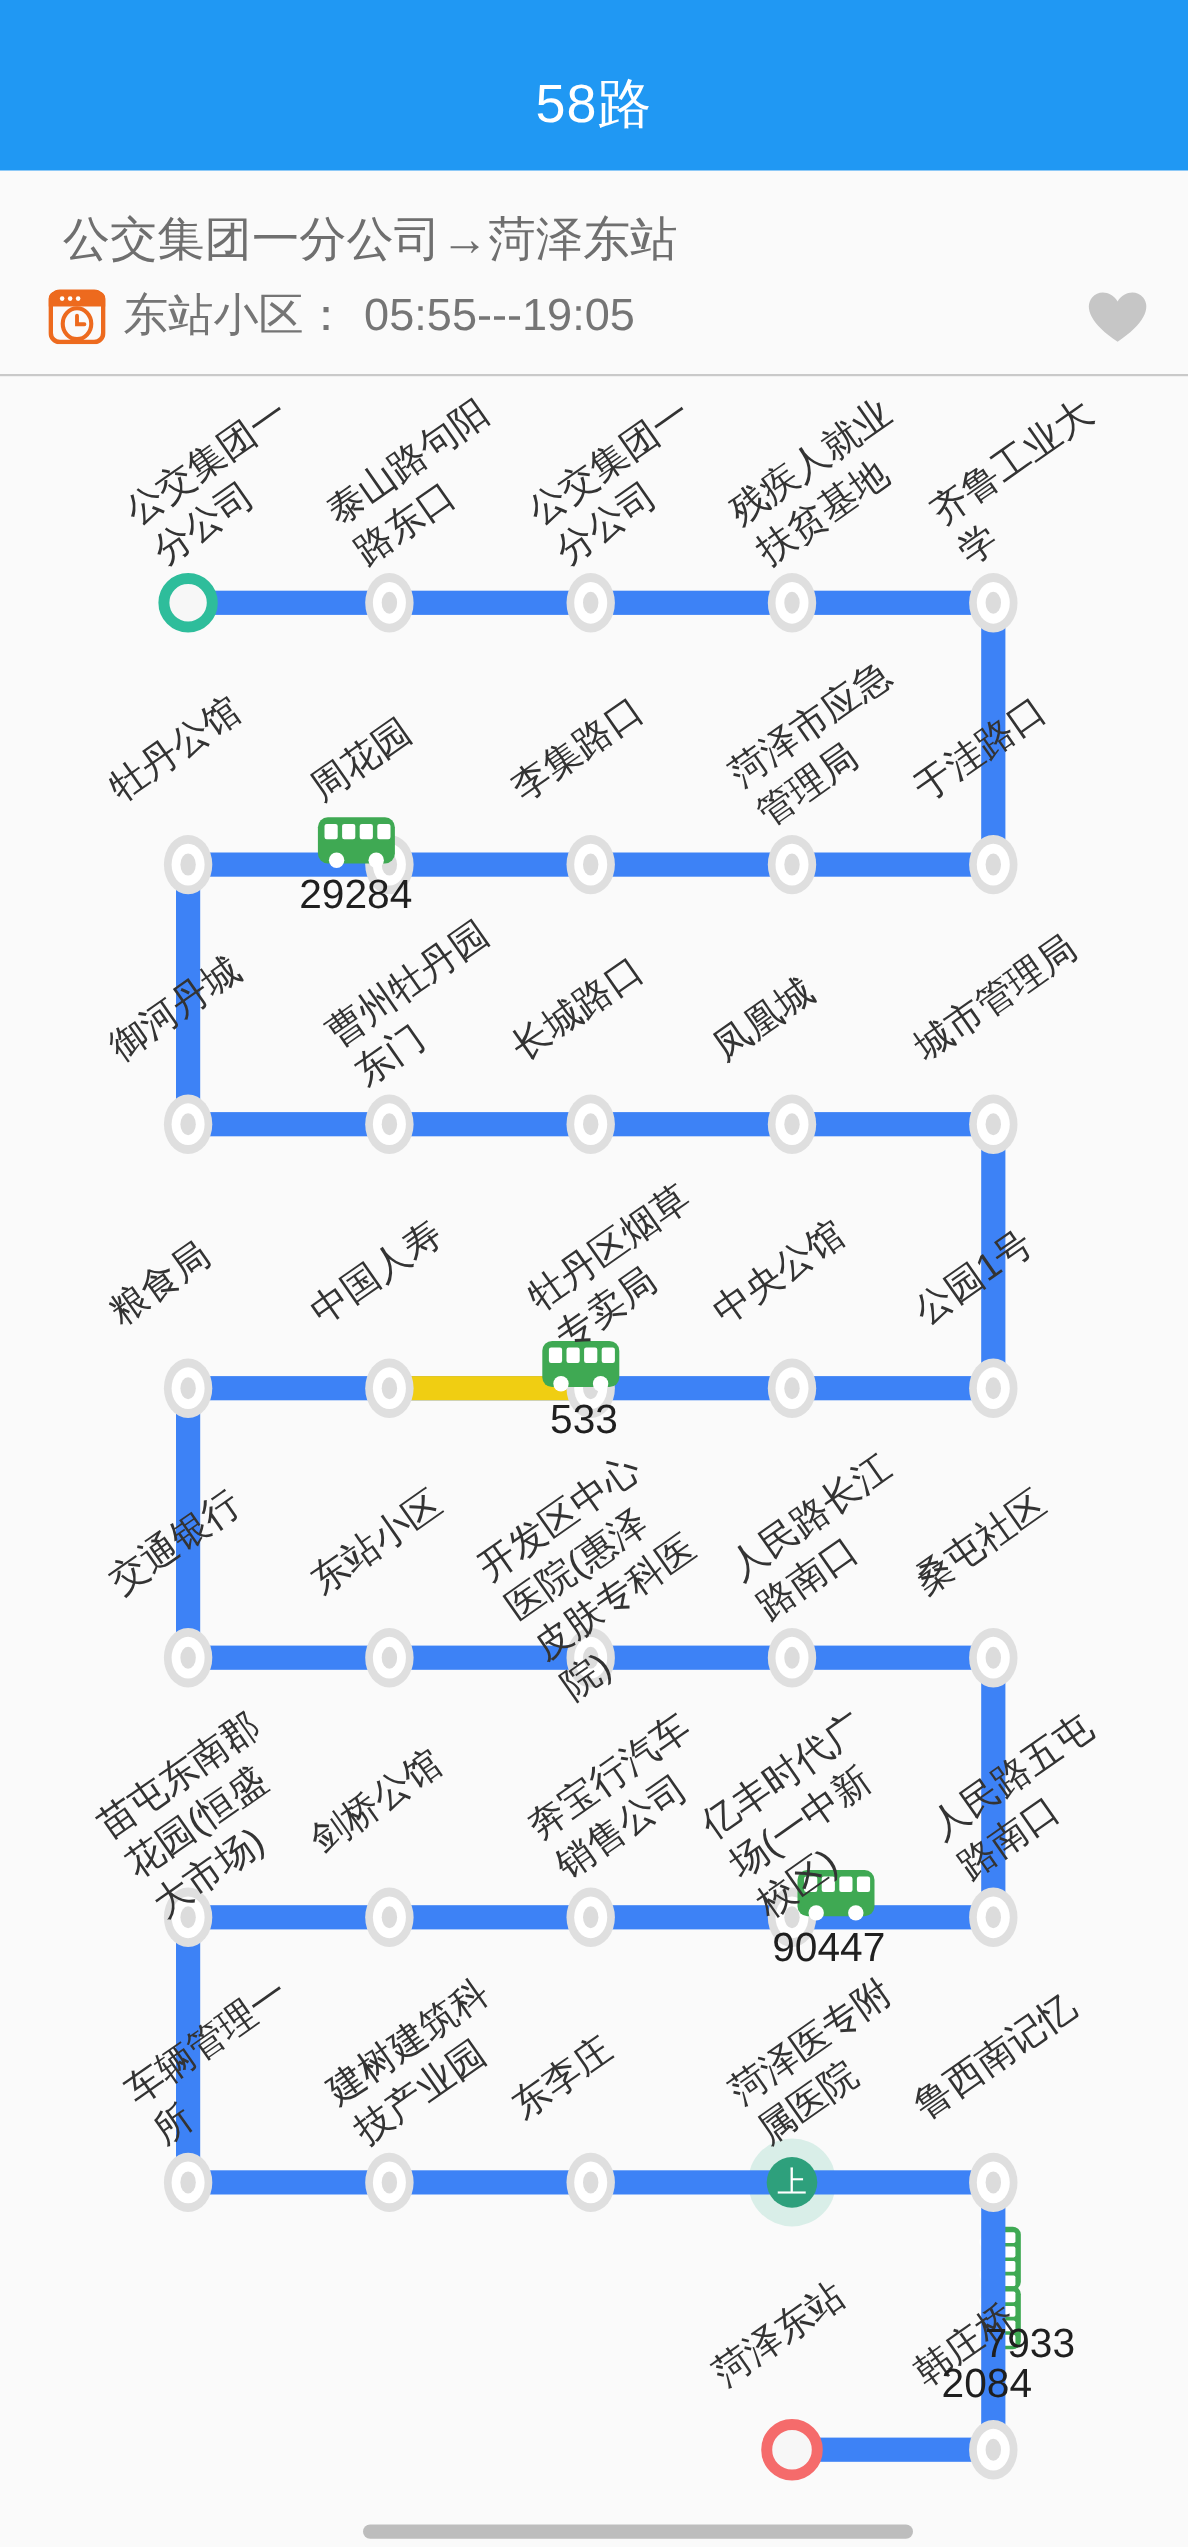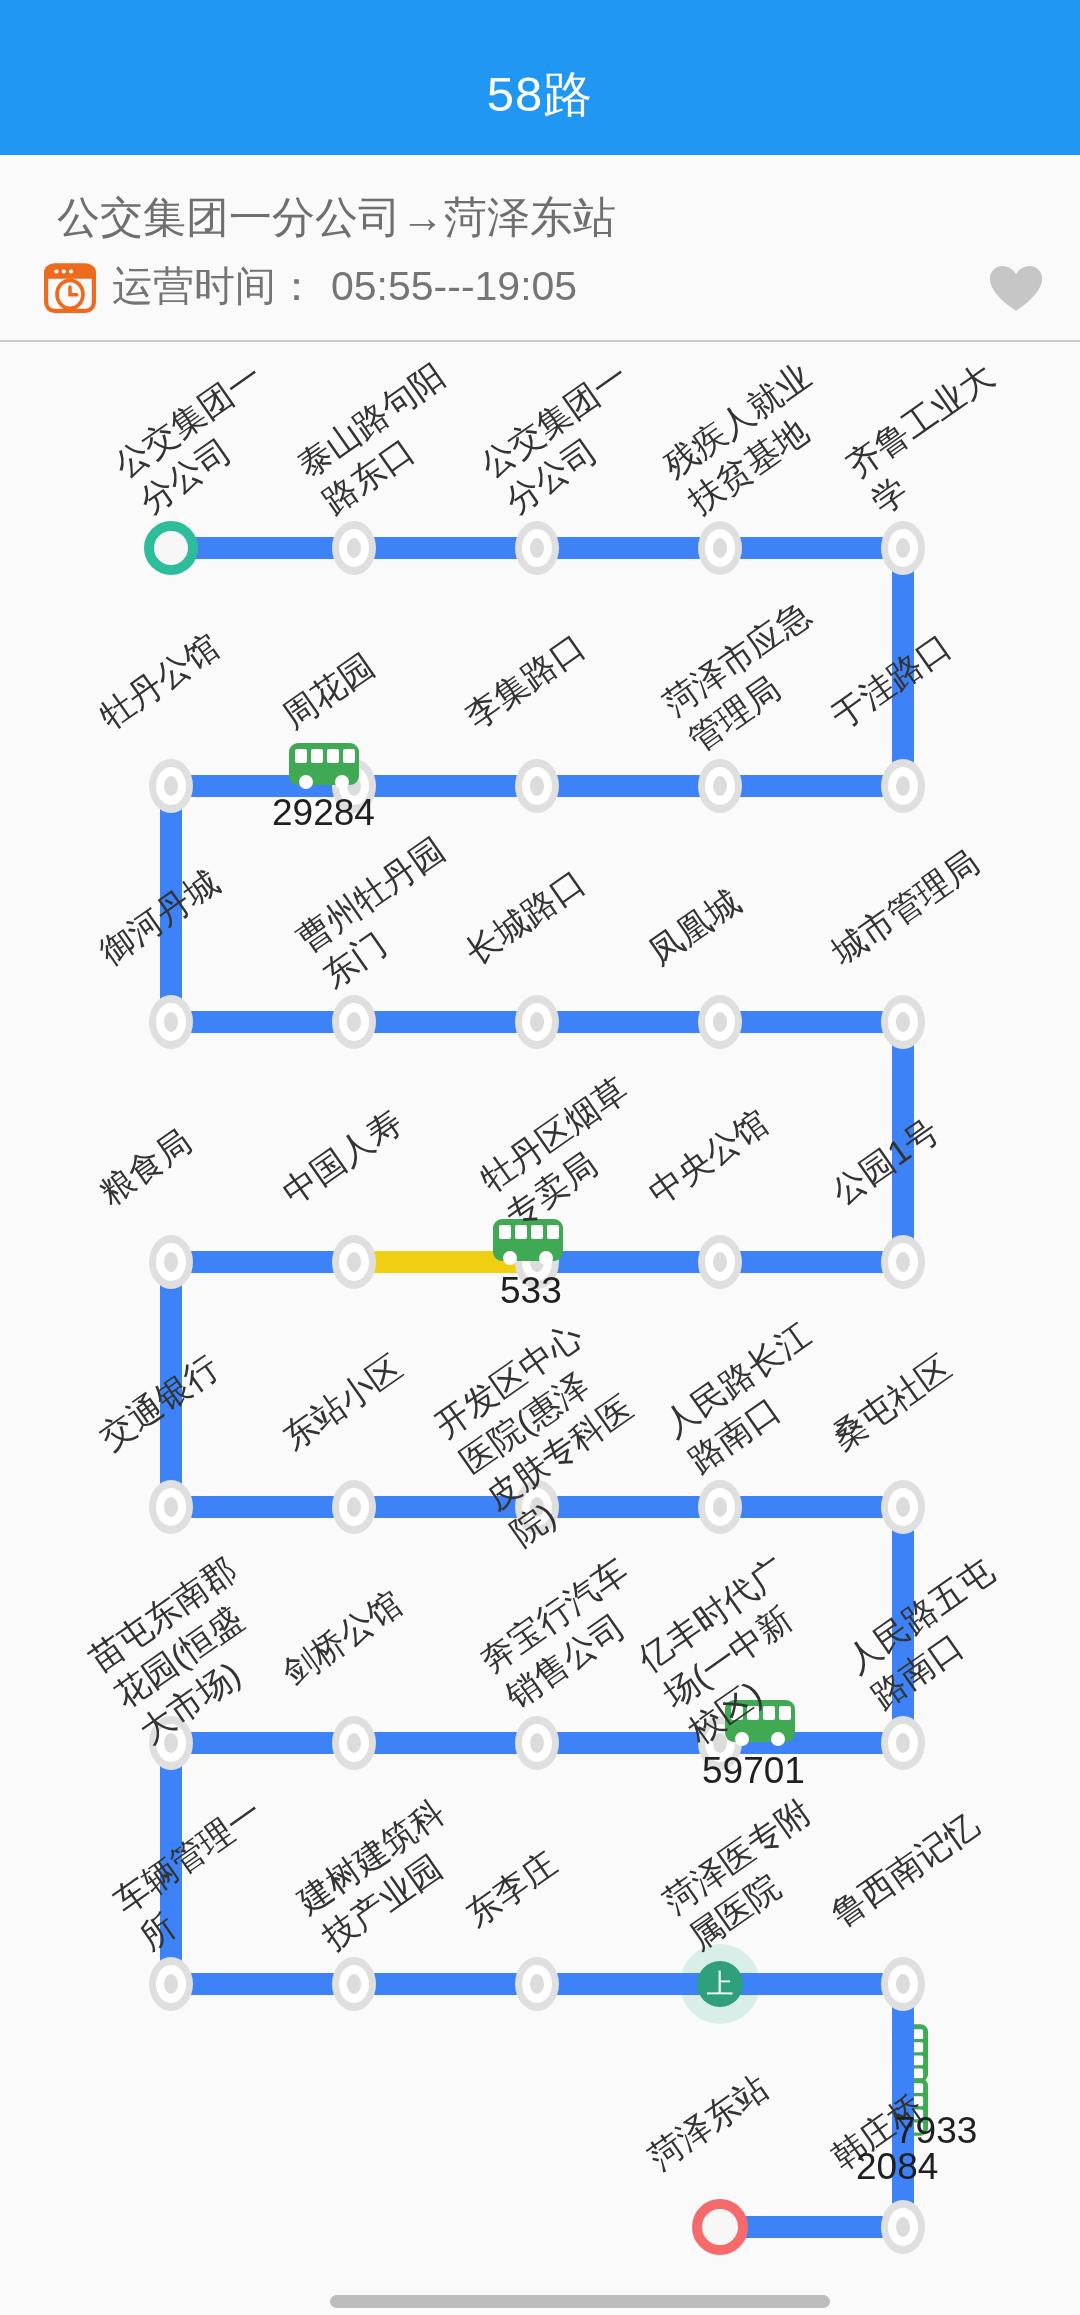--- a/index.html
+++ b/index.html
@@ -84,21 +84,21 @@
   <svg class="clock-icon" viewBox="0 0 50 52">
     <rect x="2" y="6" width="46" height="44" rx="8" fill="none" stroke="#ED6A1E" stroke-width="4"></rect>
     <path d="M4 6 h42 a6 6 0 0 1 6 6 v7 H-2 v-7 a6 6 0 0 1 6-6 z" transform="translate(2,0) scale(0.92,1)" fill="#ED6A1E"></path>
     <circle cx="12" cy="12" r="2" fill="#ffffff"></circle>
       <circle cx="19" cy="12" r="2" fill="#ffffff"></circle>
       <circle cx="26" cy="12" r="2" fill="#ffffff"></circle>
     <ellipse cx="25" cy="34" rx="12.5" ry="13.5" fill="#FAFAFA" stroke="#ED6A1E" stroke-width="3.6"></ellipse>
     <path d="M25 27 v7.5 h6.5" fill="none" stroke="#ED6A1E" stroke-width="3.4" stroke-linecap="round"></path>
   </svg>
   <div class="time-text">
-    <span>运营时间：</span><span class="time-value">05:55---19:05</span>
+    <span>东站小区：</span><span class="time-value">05:55---19:05</span>
   </div>
 </div>
 
 <svg class="heart-btn" viewBox="0 0 66 60">
   <path d="M33 54 C10 39 3 24 10.5 15 C16.5 8 27.5 9.5 33 18.5 C38.5 9.5 49.5 8 55.5 15 C63 24 56 39 33 54 Z" fill="#C6C6C6"></path>
 </svg>
 
 <div class="divider"></div>
 
 <div class="map" id="map">
@@ -140,21 +140,21 @@
     <div class="bus-plate" style="left: 500px; top: 928px; text-align: center;">533</div>
     <div class="bus" style="left: 724px; top: 1353px; width: 72px; height: 54px;"><svg viewBox="0 0 72 54" width="72" height="54">
         <rect x="1" y="5" width="70" height="42" rx="9" fill="#3FA953"></rect>
         <rect x="7" y="11" width="12" height="14" rx="2" fill="#fff"></rect>
         <rect x="23" y="11" width="12" height="14" rx="2" fill="#fff"></rect>
         <rect x="39" y="11" width="12" height="14" rx="2" fill="#fff"></rect>
         <rect x="55" y="11" width="12" height="14" rx="2" fill="#fff"></rect>
         <circle cx="18" cy="44" r="7" fill="#fff"></circle>
         <circle cx="54" cy="44" r="7" fill="#fff"></circle>
       </svg></div>
-    <div class="bus-plate" style="left: 702px; top: 1408px;">59701</div>
+    <div class="bus-plate" style="left: 702px; top: 1408px;">90447</div>
     <div class="bus vert" style="left: 874px; top: 1684px; width: 72px; height: 54px;"><svg viewBox="0 0 72 54" width="72" height="54">
         <rect x="1" y="5" width="70" height="42" rx="9" fill="#3FA953"></rect>
         <rect x="7" y="11" width="12" height="14" rx="2" fill="#fff"></rect>
         <rect x="23" y="11" width="12" height="14" rx="2" fill="#fff"></rect>
         <rect x="39" y="11" width="12" height="14" rx="2" fill="#fff"></rect>
         <rect x="55" y="11" width="12" height="14" rx="2" fill="#fff"></rect>
         <circle cx="18" cy="44" r="7" fill="#fff"></circle>
         <circle cx="54" cy="44" r="7" fill="#fff"></circle>
       </svg></div>
     <div class="bus-plate" style="left: 895px; top: 1768px;">7933</div>

